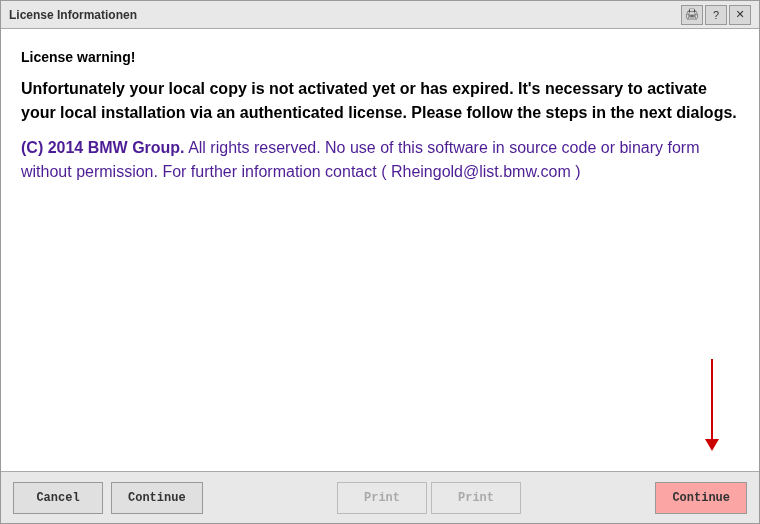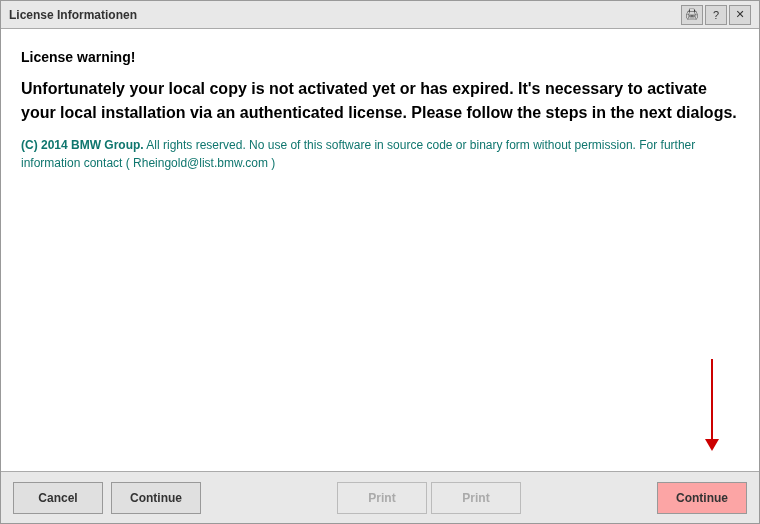--- a/index.html
+++ b/index.html
@@ -80,22 +80,22 @@
 
     .warning-text {
       font-size: 16px;
       color: #000;
       line-height: 1.5;
       margin-bottom: 11px;
       font-weight: bold;
     }
 
     .copyright-text {
-      font-size: 12px;
-      color: #0f766e;
+      font-size: 16px;
+      color: #4c1d95;
       line-height: 1.5;
     }
 
     .copyright-text strong {
       font-weight: bold;
     }
 
     .arrow-indicator {
       position: absolute;
       right: 40px;
@@ -150,20 +150,21 @@
       padding: 6px 16px;
       border: 1px solid #999;
       background: #e0e0e0;
       cursor: pointer;
       font-size: 12px;
       font-weight: bold;
       color: #333;
       display: flex;
       align-items: center;
       justify-content: center;
+      font-family: Liberation Mono, monospace;
     }
 
     .btn:disabled,
     .btn.disabled {
       color: #aaa;
       background: #e8e8e8;
       cursor: default;
       border-color: #bbb;
     }
 

